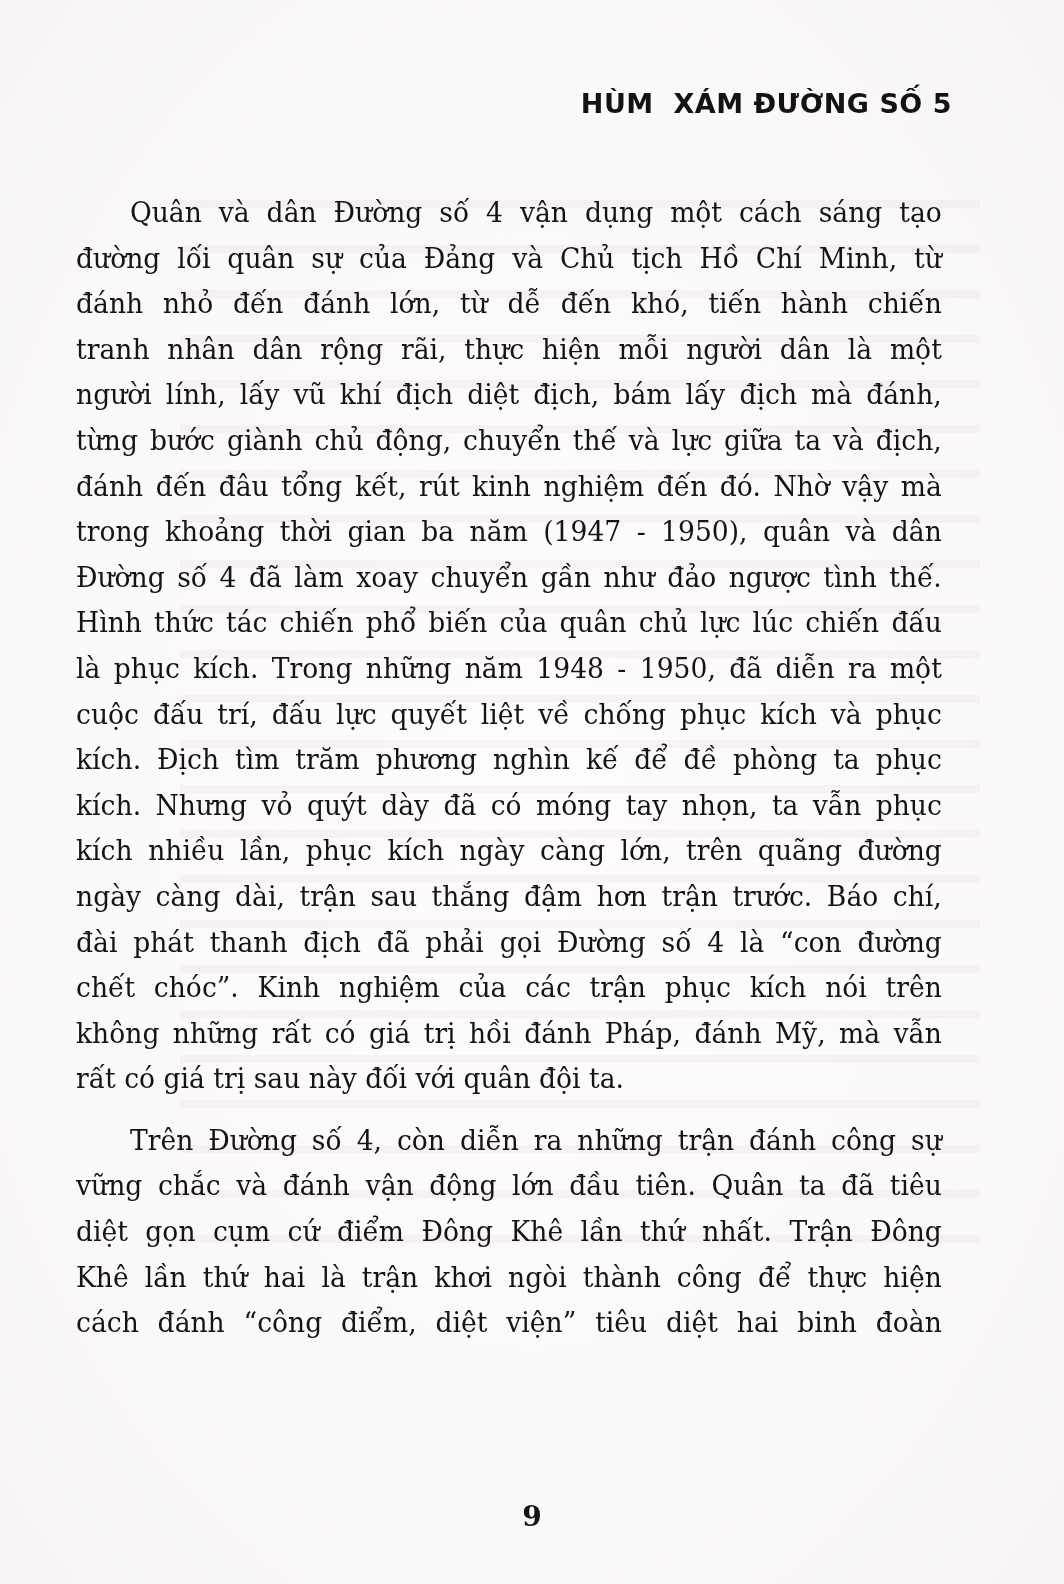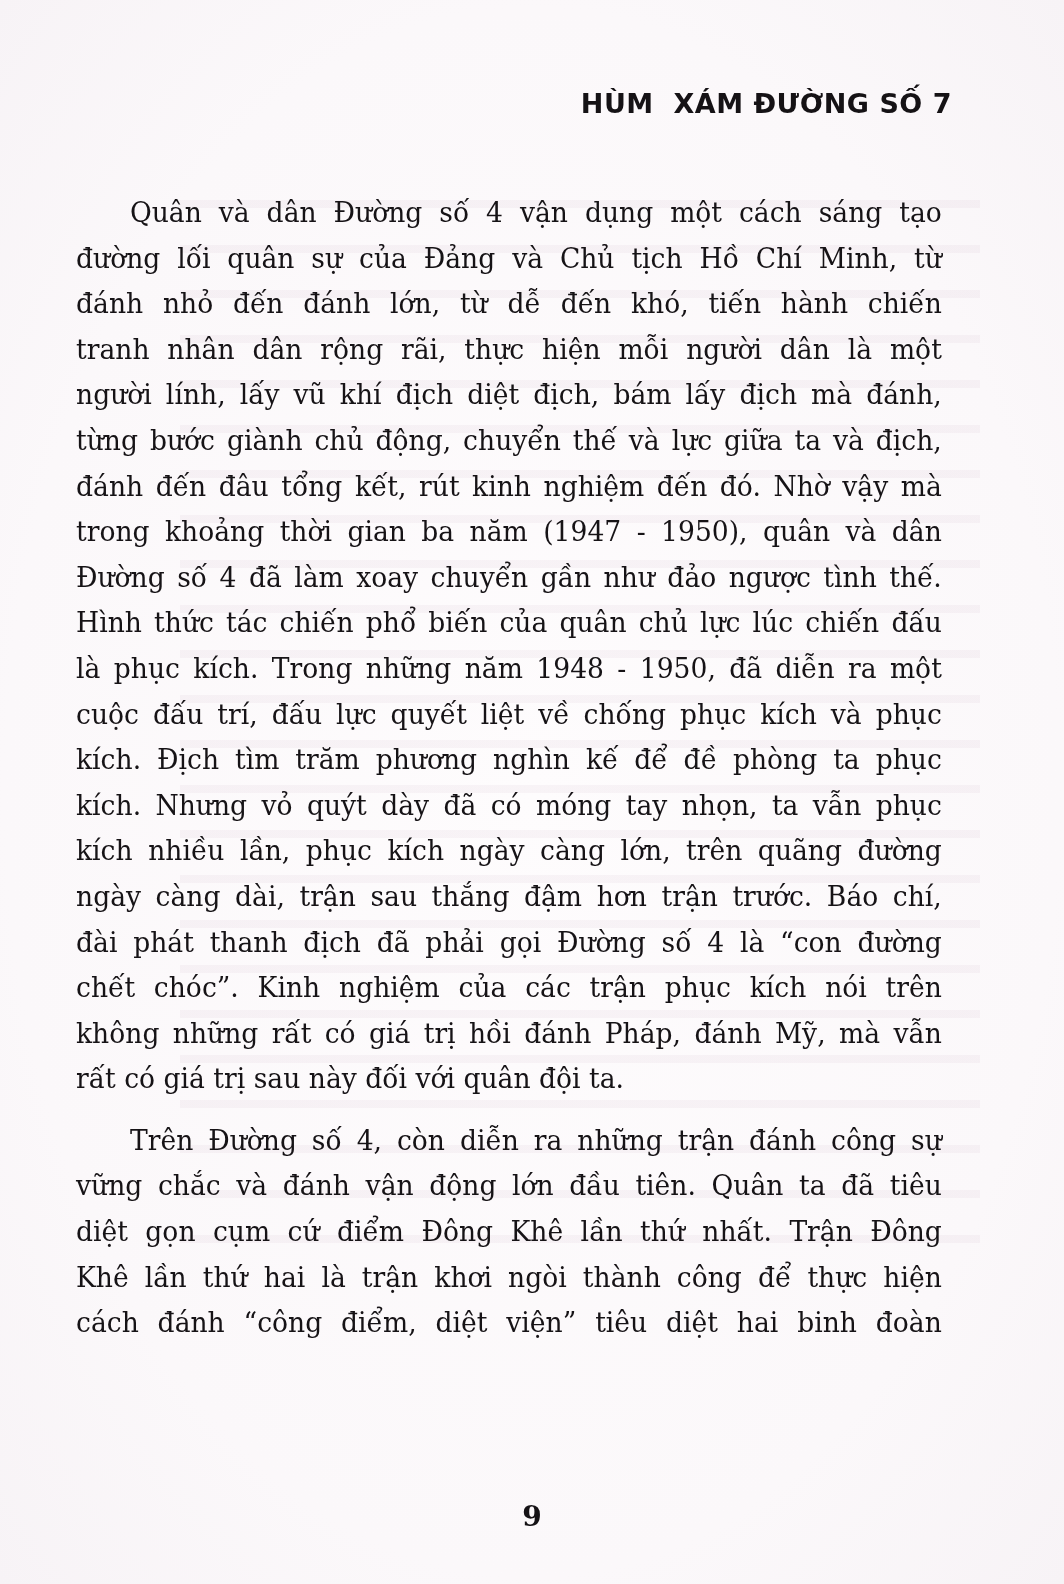--- a/index.html
+++ b/index.html
@@ -82,21 +82,21 @@
       pointer-events: none;
       background: repeating-linear-gradient(180deg, transparent 0px, transparent 30px, #8a4f7a 30px, #8a4f7a 38px, transparent 38px, transparent 45px);
     }
   </style>
 </head>
 <body>
 
 <div class="page">
   <div class="bleed"></div>
 
-  <div class="running-header">HÙM  XÁM ĐƯỜNG SỐ 7</div>
+  <div class="running-header">HÙM  XÁM ĐƯỜNG SỐ 5</div>
 
   <div class="body-text">
     <div>
       <span class="line first">Quân và dân Đường số 4 vận dụng một cách sáng tạo</span>
       <span class="line">đường lối quân sự của Đảng và Chủ tịch Hồ Chí Minh, từ</span>
       <span class="line">đánh nhỏ đến đánh lớn, từ dễ đến khó, tiến hành chiến</span>
       <span class="line">tranh nhân dân rộng rãi, thực hiện mỗi người dân là một</span>
       <span class="line">người lính, lấy vũ khí địch diệt địch, bám lấy địch mà đánh,</span>
       <span class="line">từng bước giành chủ động, chuyển thế và lực giữa ta và địch,</span>
       <span class="line">đánh đến đâu tổng kết, rút kinh nghiệm đến đó. Nhờ vậy mà</span>

